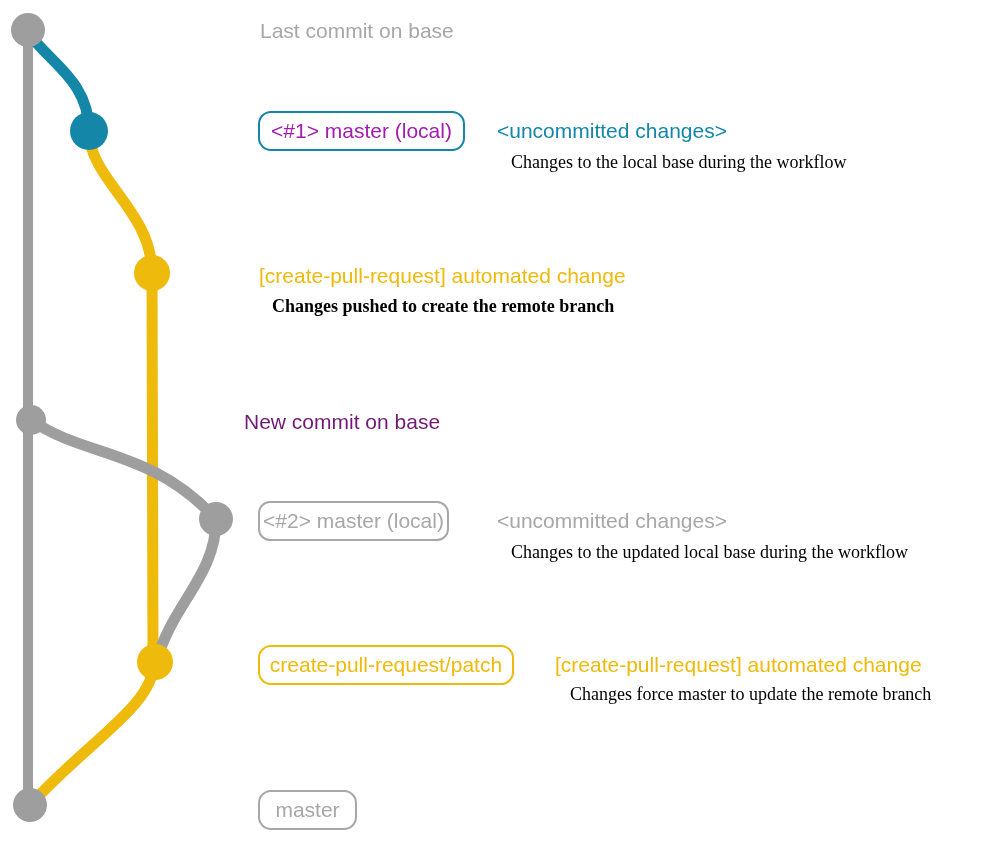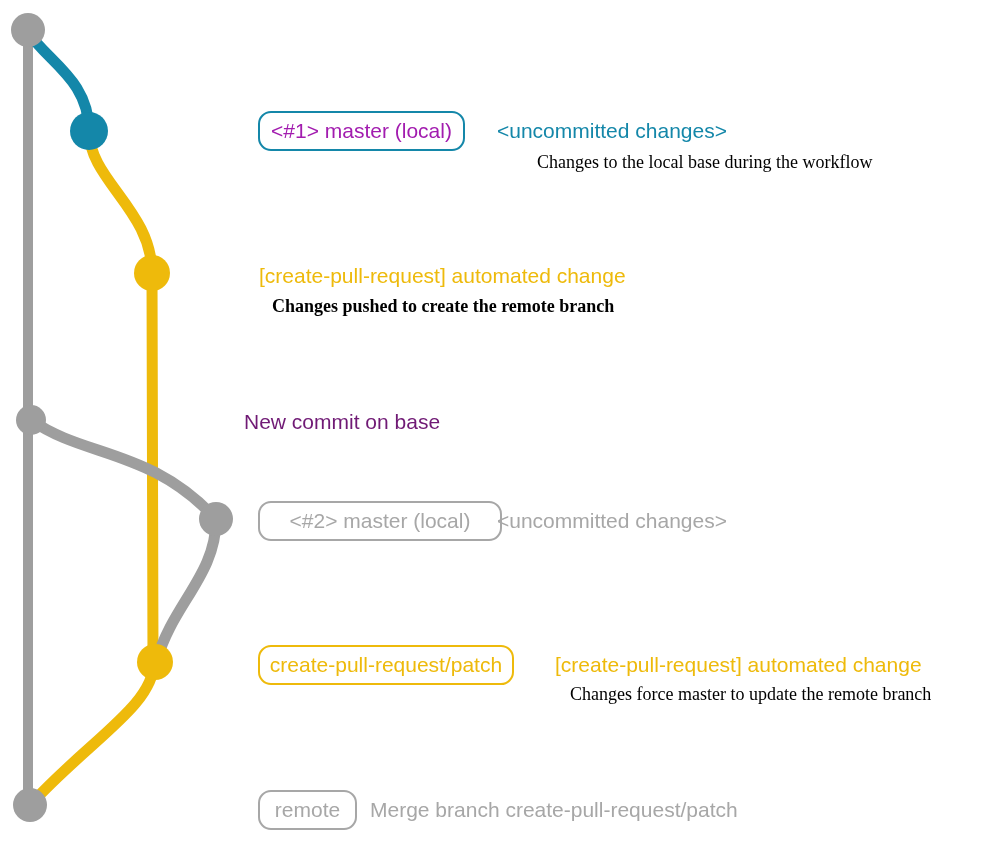--- a/index.html
+++ b/index.html
@@ -69,33 +69,34 @@
 
     <circle cx="28" cy="30" r="17" fill="#9e9e9e"></circle>
     <circle cx="89" cy="131" r="19" fill="#1487a9"></circle>
     <circle cx="152" cy="273" r="18" fill="#eeba0b"></circle>
     <circle cx="31" cy="420" r="15" fill="#9e9e9e"></circle>
     <circle cx="216" cy="519" r="17" fill="#9e9e9e"></circle>
     <circle cx="155" cy="662" r="18" fill="#eeba0b"></circle>
     <circle cx="30" cy="805" r="17" fill="#9e9e9e"></circle>
   </svg>
 
+  <div class="txt sans" style="left: 260px; top: 19px; color: rgb(167, 167, 167);">Last commit on base</div>
 
   <div class="badge" style="left: 258px; top: 111px; width: 207px; color: #a21caf; border-color: rgb(20, 135, 169);">&lt;#1&gt; master (local)</div>
   <div class="txt sans" style="left: 497px; top: 119px; color: rgb(20, 135, 169);">&lt;uncommitted changes&gt;</div>
-  <div class="txt serif" style="left:537px; top:151px;text-align:right;">Changes to the local base during the workflow</div>
+  <div class="txt serif" style="left:511px; top:151px;text-align:right;">Changes to the local base during the workflow</div>
 
   <div class="txt sans" style="left: 259px; top: 264px; color: rgb(238, 186, 11);">[create-pull-request] automated change</div>
   <div class="txt serif" style="left:272px; top:295px;font-weight:bold;">Changes pushed to create the remote branch</div>
 
   <div class="txt sans" style="left: 244px; top: 410px; color: #701a75;">New commit on base</div>
 
-  <div class="badge" style="left: 258px; top: 501px; width: 244px; color: rgb(167, 167, 167); border-color: rgb(167, 167, 167);">&lt;#2&gt; master (local)</div>
+  <div class="badge" style="left: 258px; top: 501px; width: 191px; color: rgb(167, 167, 167); border-color: rgb(167, 167, 167); border-radius: 12px;">&lt;#2&gt; master (local)</div>
   <div class="txt sans" style="left: 497px; top: 509px; color: rgb(167, 167, 167);">&lt;uncommitted changes&gt;</div>
+  <div class="txt serif" style="left:511px; top:541px;">Changes to the updated local base during the workflow</div>
 
   <div class="badge" style="left: 258px; top: 645px; width: 256px; color: rgb(238, 186, 11); border-color: rgb(238, 186, 11);">create-pull-request/patch</div>
   <div class="txt sans" style="left: 555px; top: 653px; color: rgb(238, 186, 11);">[create-pull-request] automated change</div>
   <div class="txt serif" style="left:570px; top:683px;">Changes force master to update the remote branch</div>
 
-  <div class="badge" style="left: 258px; top: 790px; width: 99px; color: rgb(167, 167, 167); border-color: rgb(167, 167, 167);">remote</div>
-  <div class="txt sans" style="left: 370px; top: 798px; color: rgb(167, 167, 167);">Merge branch create-pull-request/patch</div>
+  <div class="badge" style="left: 258px; top: 790px; width: 99px; color: rgb(167, 167, 167); border-color: rgb(167, 167, 167);">master</div>
 
 </div>
 
 </body></html>

